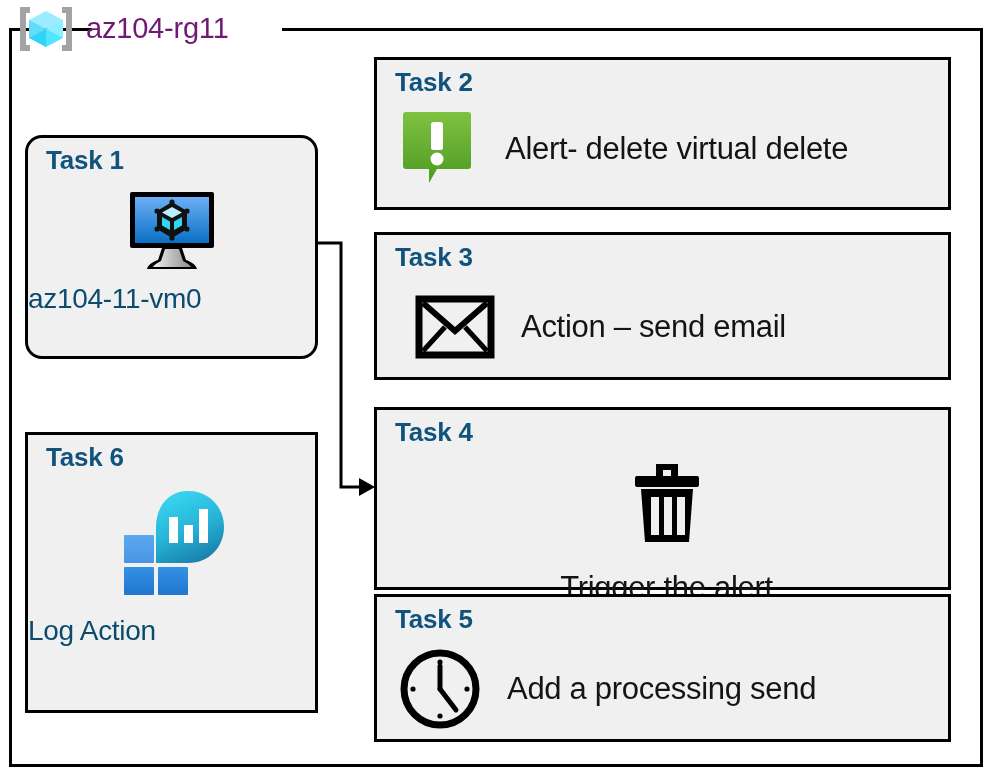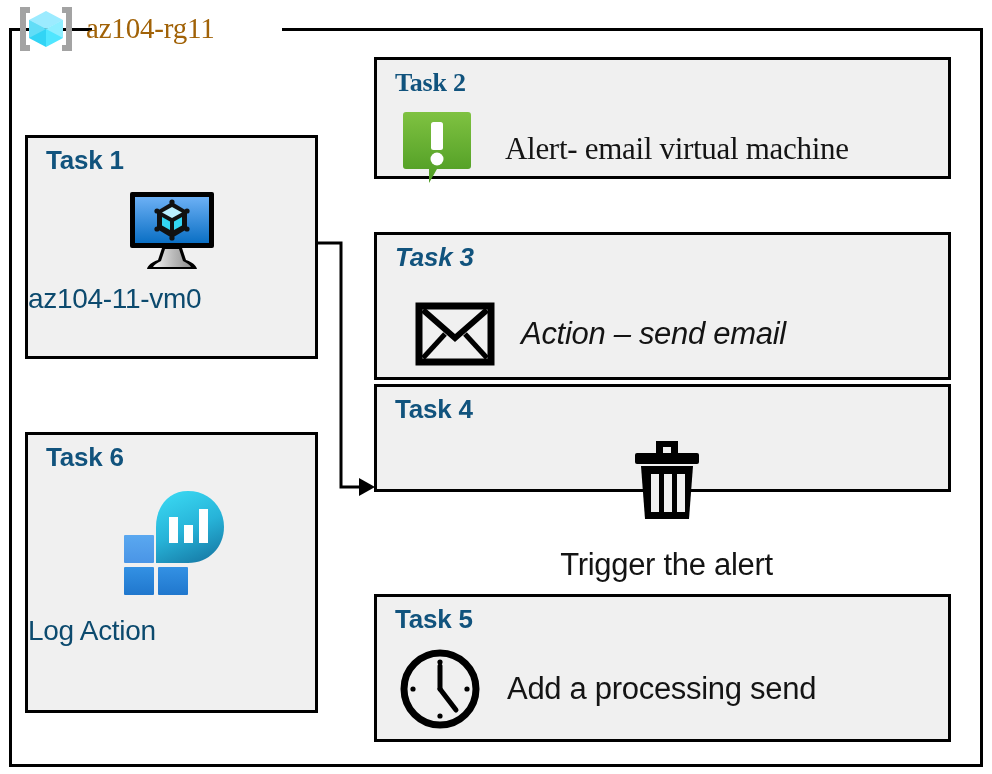--- a/index.html
+++ b/index.html
@@ -53,26 +53,25 @@
     gap: 8px;
   }
   .rg-icon {
     width: 64px;
     height: 52px;
     position: relative;
     flex: 0 0 auto;
   }
   .rg-title {
     font-size: 29px;
-    color: #a16207;
+    color: #701a75;
     letter-spacing: -0.2px;
     white-space: nowrap;
     line-height: 1;
     padding-bottom: 2px;
-    font-family: Liberation Serif, serif;
   }
 
   
   .card {
     position: absolute;
     box-sizing: border-box;
     background: #f0f0f0;
     border: 3px solid #000000;
   }
   .card-title {
@@ -117,34 +116,34 @@
     gap: 26px;
   }
   .card-horizontal .label {
     font-size: 31px;
     color: #141414;
     white-space: nowrap;
     letter-spacing: -0.3px;
   }
 
   
-  #card-task1 { left: 25px;  top: 135px; width: 293px; height: 224px; }
+  #card-task1 { left: 25px;  top: 135px; width: 293px; height: 224px; border-radius: 17px; }
   #card-task6 { left: 25px;  top: 432px; width: 293px; height: 281px; }
-  #card-task2 { left: 374px; top: 57px;  width: 577px; height: 122px; font-family: Liberation Serif, serif; }
-  #card-task3 { left: 374px; top: 232px; width: 577px; height: 148px; font-style: italic; }
-  #card-task4 { left: 374px; top: 384px; width: 577px; height: 108px; }
+  #card-task2 { left: 374px; top: 57px;  width: 577px; height: 153px; }
+  #card-task3 { left: 374px; top: 232px; width: 577px; height: 148px; }
+  #card-task4 { left: 374px; top: 407px; width: 577px; height: 183px; }
   #card-task5 { left: 374px; top: 594px; width: 577px; height: 148px; text-decoration: underline; }
 
   #card-task1 .icon-slot  { top: 50px; height: 86px; }
   #card-task1 .caption    { top: 145px; }
   #card-task6 .icon-slot  { top: 52px; height: 112px; }
   #card-task6 .caption    { top: 180px; }
 
   #card-task2 .row { top: 49px; height: 80px; }
-  #card-task3 .row { top: 59px; height: 80px; padding-left: 16px; }
+  #card-task3 .row { top: 52px; height: 80px; padding-left: 16px; }
   #card-task4 .row { top: 50px; height: 84px; flex-direction: column; }
   #card-task5 .row { top: 50px; height: 84px; }
 
   
   .connector {
     position: absolute;
     left: 0; top: 0;
     width: 992px;
     height: 774px;
     pointer-events: none;
@@ -277,21 +276,21 @@
             <linearGradient id="alertGrad" x1="0" y1="0" x2="0" y2="1">
               <stop offset="0%" stop-color="#7fc241"></stop>
               <stop offset="100%" stop-color="#4c9a22"></stop>
             </linearGradient>
           </defs>
           <path d="M4 6 C4 4 5 3 7 3 L69 3 C71 3 72 4 72 6 L72 57 C72 59 71 60 69 60 L38 60 L30 74 L30 60 L7 60 C5 60 4 59 4 57 Z" fill="url(#alertGrad)"></path>
           <rect x="32" y="13" width="12" height="28" rx="2.5" fill="#ffffff"></rect>
           <circle cx="38" cy="50" r="6.5" fill="#ffffff"></circle>
         </svg>
       </span>
-      <span class="label">Alert- email virtual machine</span>
+      <span class="label">Alert- delete virtual delete</span>
     </div>
   </div>
 
   <div class="card card-horizontal" id="card-task3">
     <div class="card-title">Task 3</div>
     <div class="row">
       <span>
         <svg width="80" height="64" viewBox="0 0 80 64">
           <rect x="4" y="4" width="72" height="56" fill="none" stroke="#000000" stroke-width="7"></rect>
           <path d="M8 8 L40 36 L72 8" fill="none" stroke="#000000" stroke-width="6"></path>

